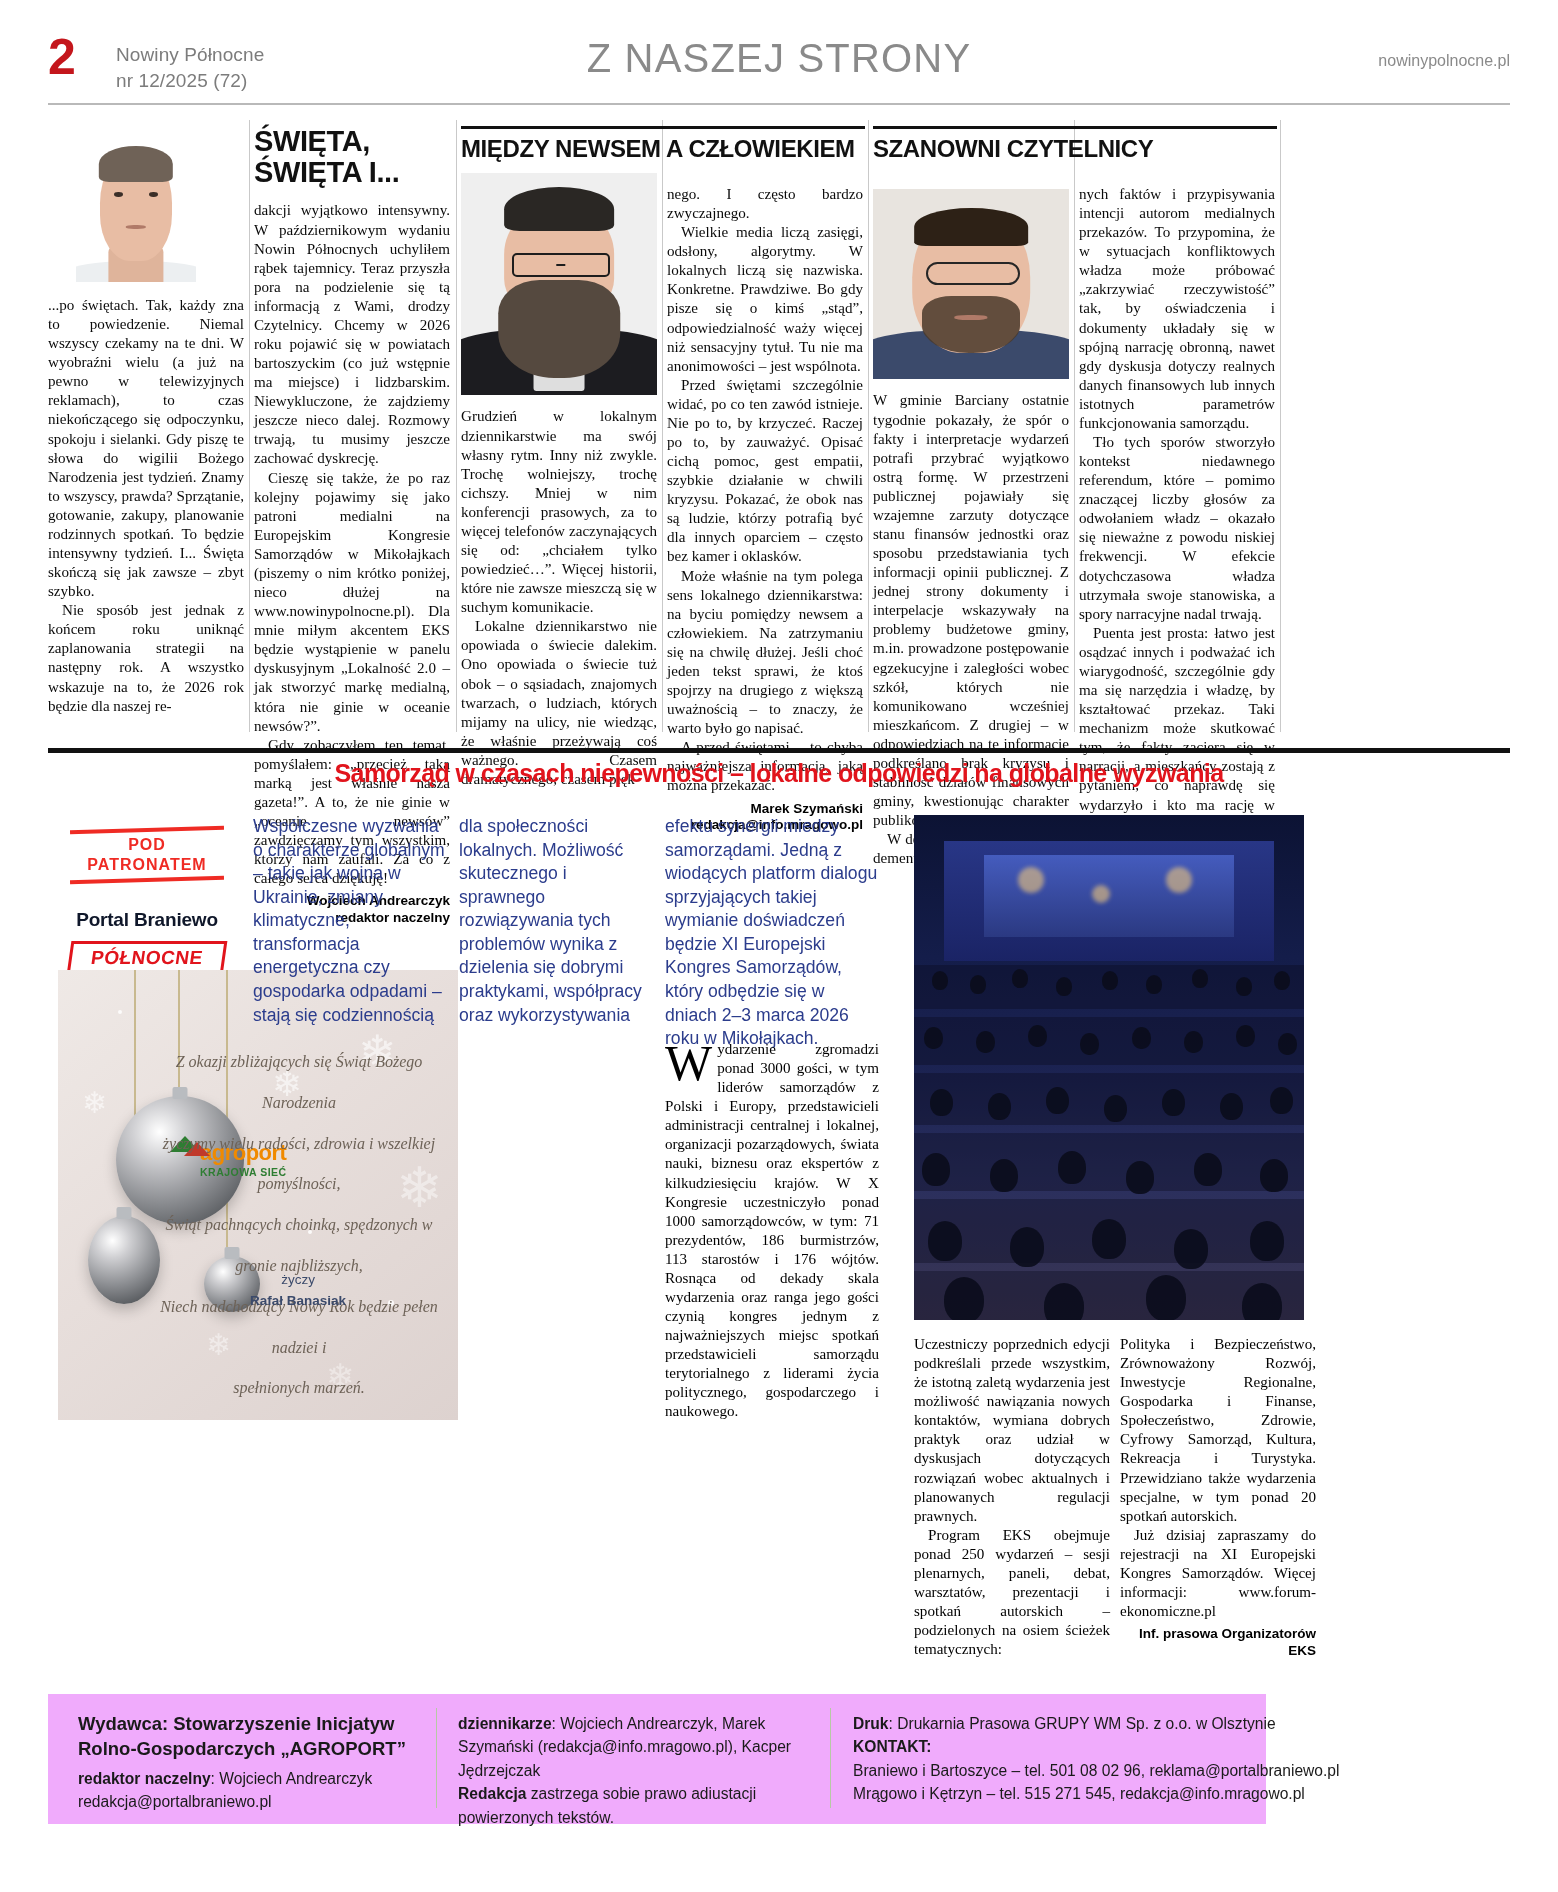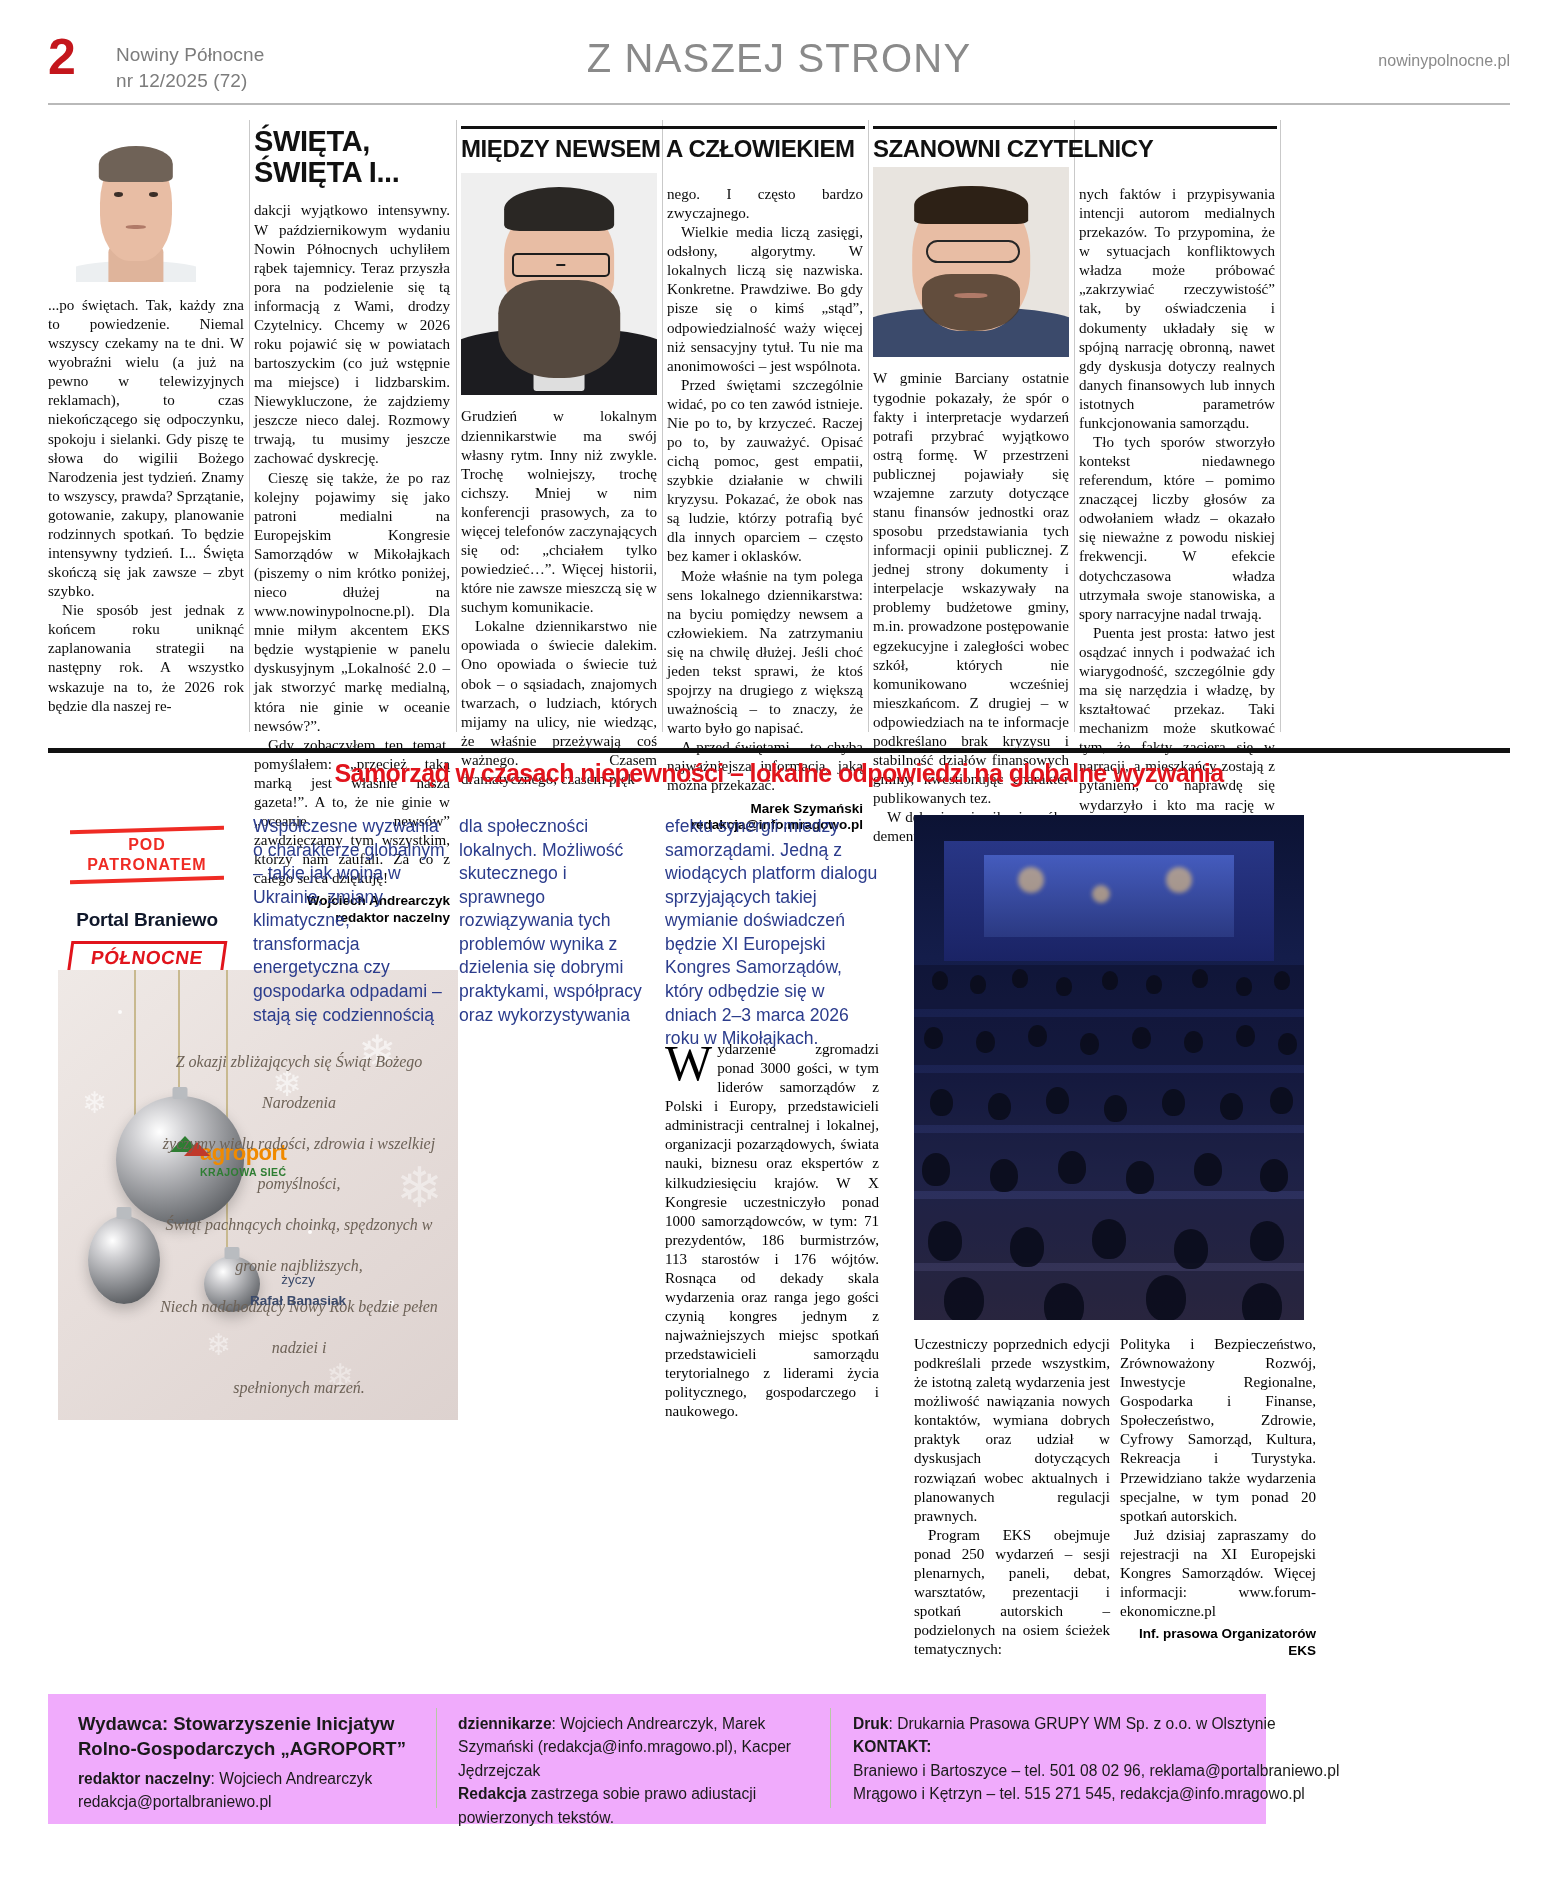--- a/index.html
+++ b/index.html
@@ -254,21 +254,21 @@
         <p>A przed świętami… to chyba najważniejsza informacja, jaką można przekazać.</p>
       </div>
       <div class="byline">
         <div>Marek Szymański</div>
         <div>redakcja@info.mragowo.pl</div>
       </div>
     </div>
 
     <div class="col c5">
       <div class="kicker-rule" style="width:404px;margin-top:14px;"></div>
-      <div class="hl hl-b" style="width:404px;margin-bottom:6px;">SZANOWNI CZYTELNICY</div>
+      <div class="hl hl-b" style="width:404px;margin-bottom:28px;">SZANOWNI CZYTELNICY</div>
       <div class="head young" style="width:196px;height:190px;margin-bottom:12px;">
         <div class="bg" style="background:#e8e4df"></div>
         <div class="hood"></div>
         <div class="face" style="top:10%;height:76%"></div>
         <div class="beard2"></div>
         <div class="hair2"></div>
         <div class="glasses2"></div>
         <div class="mouth" style="top:66%"></div>
       </div>
       <div class="body-txt">

